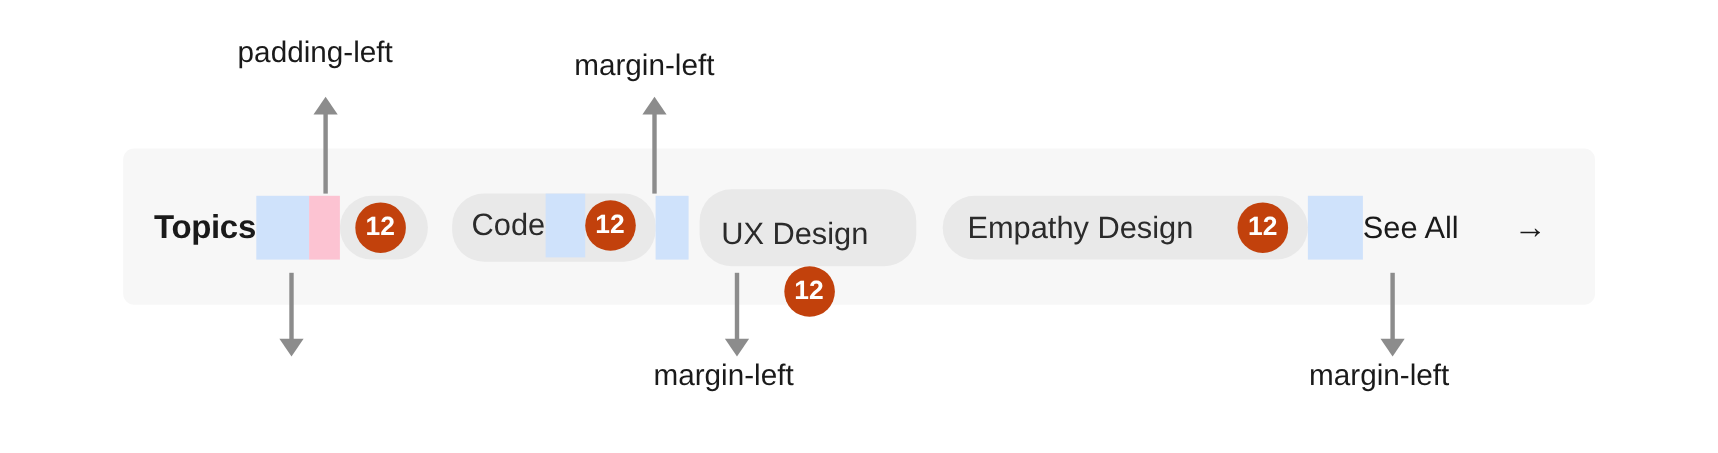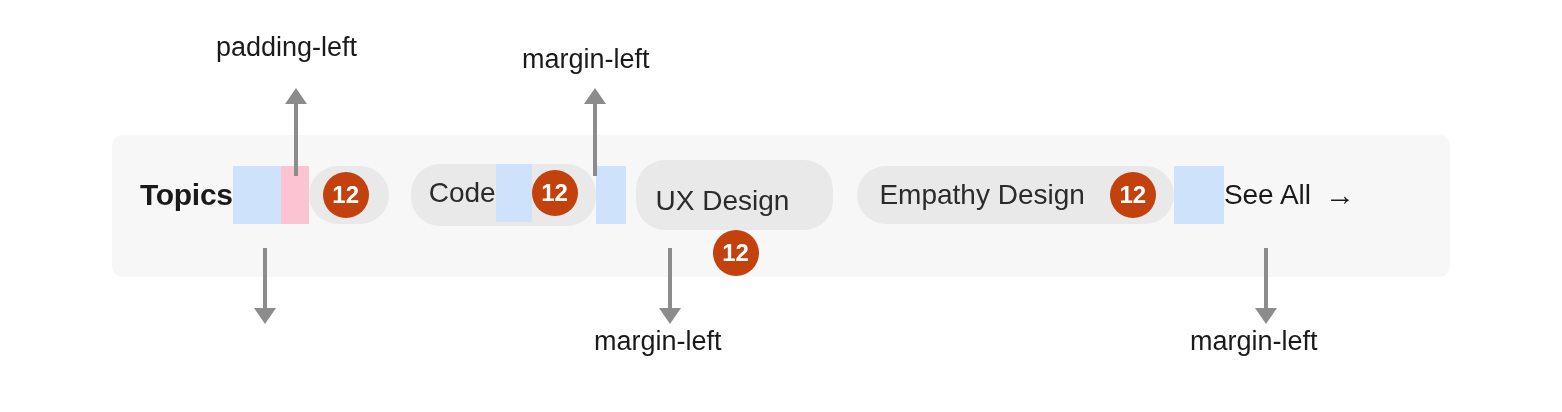--- a/index.html
+++ b/index.html
@@ -30,21 +30,21 @@
     width: 1338px;
     height: 142px;
     background: #f7f7f7;
     border-radius: 10px;
   }
 
   
   .topics-row {
     position: absolute;
     left: 140px;
-    top: 166px;
+    top: 178px;
     height: 58px;
     display: flex;
     align-items: center;
   }
 
   .topics-label {
     font-size: 30px;
     font-weight: bold;
     color: #1a1a1a;
     letter-spacing: -0.3px;
@@ -89,20 +89,21 @@
     display: flex;
     align-items: center;
     justify-content: center;
     flex: 0 0 auto;
   }
 
   .see-all {
     display: flex;
     align-items: flex-end;
     flex: 0 0 auto;
+    gap: 36px;
   }
   .see-all-text {
     font-size: 28px;
     color: #1a1a1a;
     white-space: nowrap;
     line-height: 58px;
   }
   .arrow-glyph {
     font-size: 30px;
     color: #1a1a1a;
@@ -184,21 +185,21 @@
     <span style="width:10px;flex:0 0 auto;"></span>
 
     <span class="chip" style="padding:12px 18px 0 20px;flex-direction:column;">
       <span class="chip-text" style="margin-right:26px;">UX Design</span>
       <span class="badge">12</span>
     </span>
 
     <span style="width:24px;flex:0 0 auto;"></span>
 
     <span class="chip" style="padding:0 18px 0 22px;">
-      <span class="chip-text" style="margin-right:25px;">Empathy Design</span>
+      <span class="chip-text" style="margin-right:40px;">Empathy Design</span>
       <span class="badge">12</span>
     </span>
 
     <span class="space-blue" style="width:50px;"></span>
 
     <span class="see-all">
       <span class="see-all-text">See All</span>
       <span class="arrow-glyph">→</span>
     </span>
 

